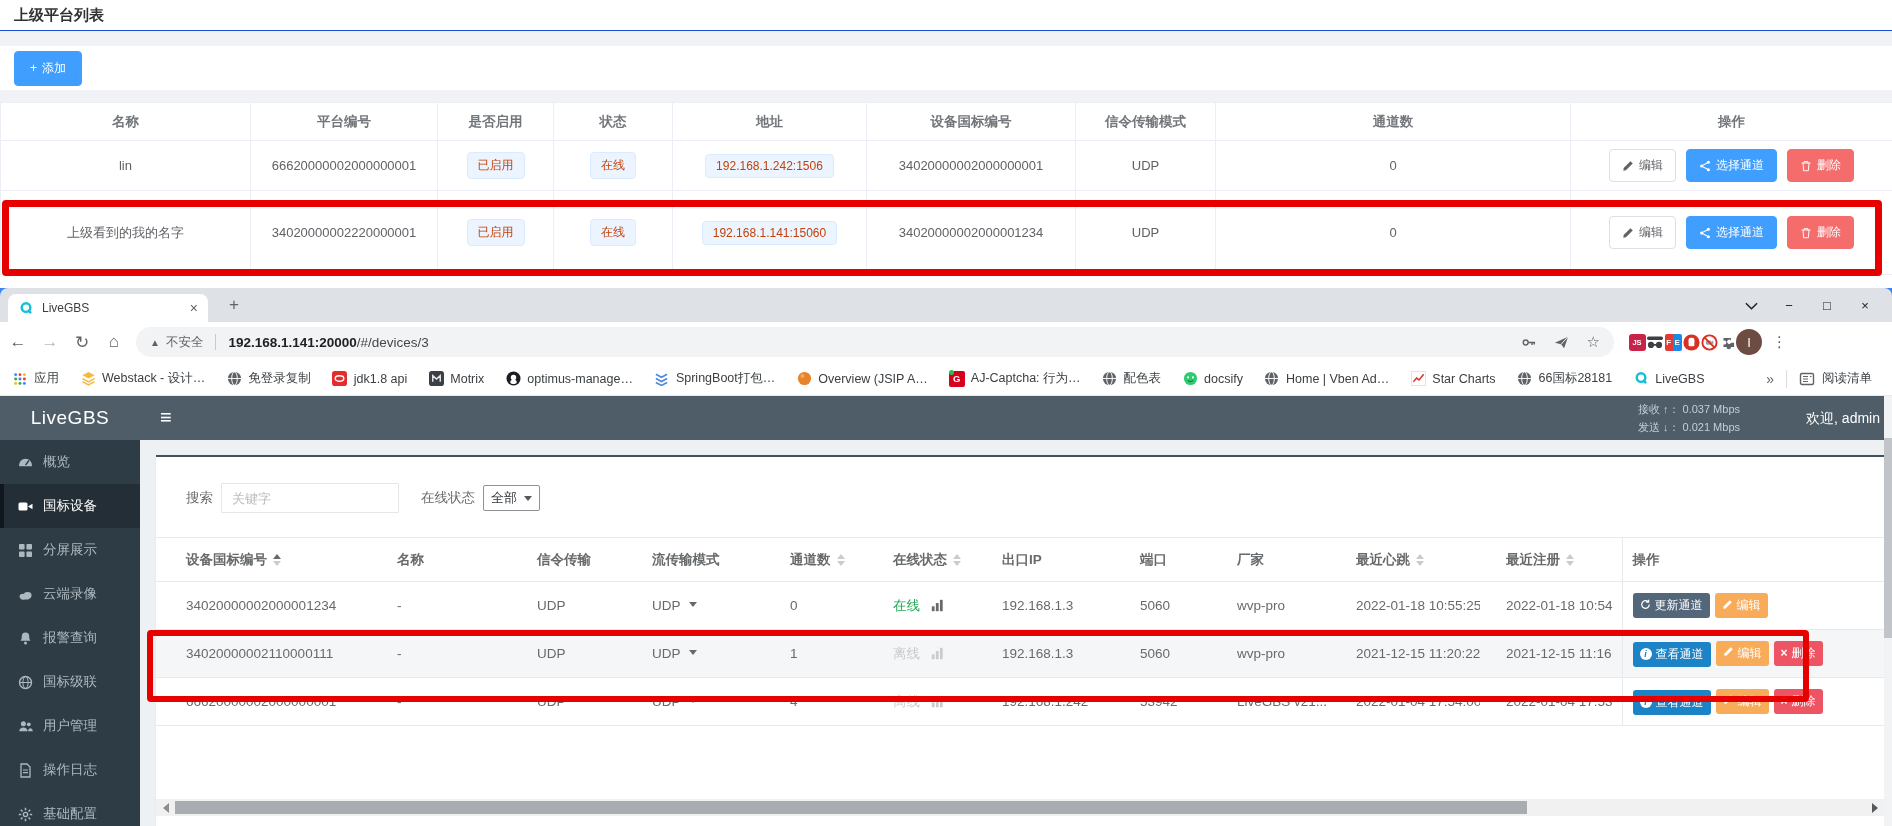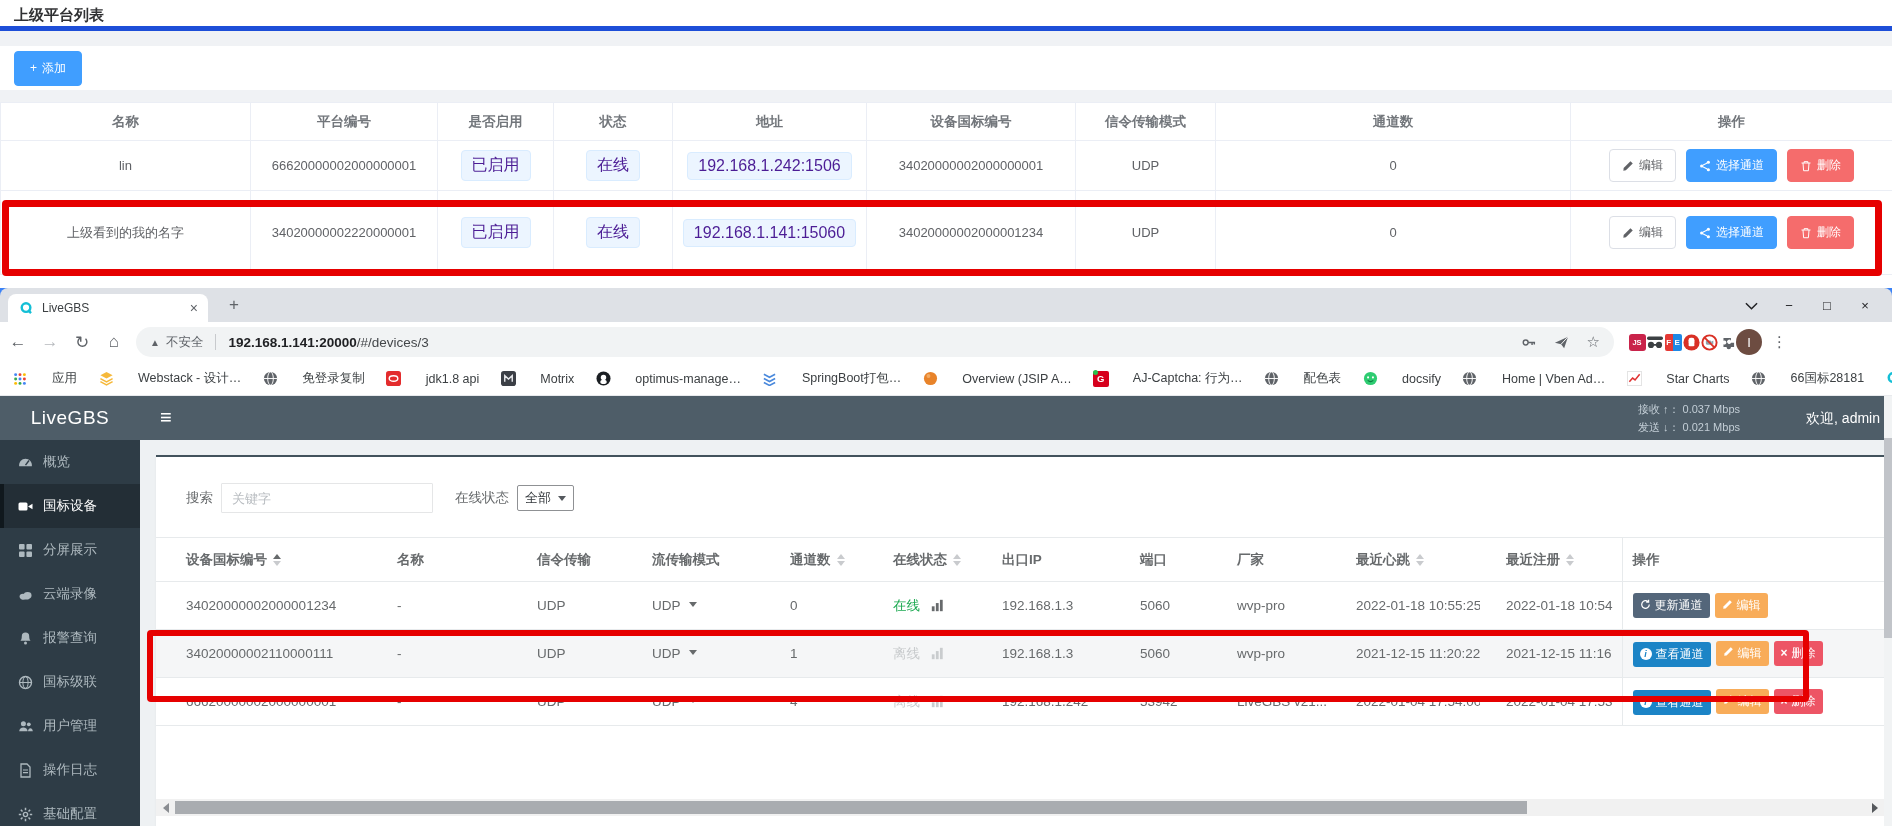--- a/index.html
+++ b/index.html
@@ -5,34 +5,34 @@
   * { margin:0; padding:0; box-sizing:border-box; }
   body { font-family:"Liberation Sans","DejaVu Sans",sans-serif; background:#fff; }
   .stage { position:relative; width:1892px; height:826px; overflow:hidden; background:#fff; }
 
   
   .top-frag { position:absolute; left:0; top:0; width:1892px; height:288px; background:#fff; }
   .gray-band { position:absolute; left:0; width:100%; background:#f0f2f5; }
   .band1 { top:31px; height:15px; }
   .band2 { top:90px; height:12px; }
   .tp-titlebar { position:absolute; top:0; left:0; width:100%; height:31px; background:#fff;
-    border-bottom:5px solid #1d4ed8; line-height:30px; padding-left:14px;
+    border-bottom:1px solid #1d4ed8; line-height:30px; padding-left:14px;
     font-size:15px; font-weight:700; color:#303133; }
   .tp-toolbar { position:absolute; top:46px; left:0; width:100%; height:44px; background:#fff;
     display:flex; align-items:center; padding-left:14px; }
   .btn-add { display:inline-flex; align-items:center; gap:5px; background:#409eff; color:#fff;
     border:1px solid #409eff; border-radius:4px; font-size:12px; padding:8px 15px; cursor:pointer; }
   .tp-tablewrap { position:absolute; top:102px; left:0; width:100%; background:#fff; }
   table.tp { width:100%; border-collapse:collapse; table-layout:fixed; font-size:13px; color:#606266; }
   table.tp th, table.tp td { border:1px solid #ebeef5; text-align:center; font-weight:400; }
   table.tp th { height:38px; color:#72767b; font-weight:700; font-size:13.5px; }
   table.tp tr.r1 td { height:50px; }
   table.tp tr.r2 td { height:84px; }
-  .tag { display:inline-block; background:#ecf5ff; border:1px solid #d9ecff; color:#4c1d95;
-    border-radius:4px; padding:4px 10px; font-size:16px; }
+  .tag { display:inline-block; background:#ecf5ff; border:1px solid #d9ecff; color:#c2410c;
+    border-radius:4px; padding:4px 10px; font-size:12px; }
   .tp-btn { display:inline-flex; align-items:center; gap:5px; border-radius:4px; font-size:12px;
     padding:7px 12px; margin:0 5px; cursor:pointer; vertical-align:middle; }
   .tp-btn svg { display:block; }
   .btn-plain { background:#fff; border:1px solid #dcdfe6; color:#606266; }
   .btn-primary { background:#409eff; border:1px solid #409eff; color:#fff; }
   .btn-danger { background:#f56c6c; border:1px solid #f56c6c; color:#fff; }
 
   .red-box { position:absolute; border:7px solid #e60000; border-radius:4px; z-index:60; pointer-events:none; }
   .red1 { left:2px; top:200px; width:1880px; height:76px; }
   .red2 { left:147px; top:630px; width:1662px; height:72px; border-width:6px; }
@@ -70,21 +70,21 @@
   .fv-fe { width:17px; height:17px; border-radius:2px; overflow:hidden; display:flex; }
   .fv-fe span { width:50%; height:100%; color:#fff; font-size:8px; font-weight:700;
     display:flex; align-items:center; justify-content:center; }
   .fv-fe .f { background:#e53935; } .fv-fe .e { background:#1e88e5; }
   .avatar { width:26px; height:26px; border-radius:50%; background:#6d4c41; color:#fff; font-size:13px;
     display:flex; align-items:center; justify-content:center; cursor:pointer; }
   .menudots { font-size:15px; color:#5f6368; margin-left:4px; padding:0 6px; cursor:pointer; }
 
   .bmrow { position:absolute; top:74px; left:0; width:100%; height:34px; background:#fff;
     border-bottom:1px solid #e8eaed; display:flex; align-items:center; padding:0 12px; }
-  .bm { display:flex; align-items:center; gap:24px; margin-right:21px; font-size:12.5px; color:#3c4043;
+  .bm { display:flex; align-items:center; gap:6px; margin-right:21px; font-size:12.5px; color:#3c4043;
     white-space:nowrap; cursor:pointer; }
   .fv { width:16px; height:16px; flex:0 0 16px; display:flex; align-items:center; justify-content:center; position:relative; }
   .fv svg { display:block; }
   .fv-aj { border-radius:2px; background:#d6001c; color:#fff; font-size:9.5px; font-weight:700; }
   .fv-aj .gdot { position:absolute; left:0; top:-1px; width:5px; height:5px; border-radius:50%; background:#27c24c; }
   .bm-overflow { margin-left:auto; font-size:14px; color:#5f6368; cursor:pointer; }
   .bm-div { width:1px; height:18px; background:#dadce0; margin:0 12px; }
   .reading { display:flex; align-items:center; gap:7px; font-size:12.5px; color:#3c4043; margin-right:8px; cursor:pointer; }
 
   
@@ -103,21 +103,21 @@
     color:#aeb9bf; font-size:13.5px; cursor:pointer; }
   .sitem svg { flex:0 0 15px; }
   .sitem.active { background:#232e36; color:#fff; border-left:4px solid #10181d; padding-left:14px; }
 
   .mainarea { position:absolute; left:140px; top:44px; width:1752px; height:386px; background:#eef1f3; overflow:hidden; }
   .card { position:absolute; left:16px; top:15px; width:1728px; height:380px; background:#fff;
     border-top:2px solid #42525c; box-shadow:0 1px 2px rgba(0,0,0,.06); }
   .pagetitle { margin-top:38px; text-align:center; font-size:17px; color:#676a6c; }
   .filters { margin-top:26px; margin-left:30px; display:flex; align-items:center; font-size:13.5px; color:#676a6c; }
   .filters label { margin-right:8px; }
-  .search-input { width:212px; height:30px; border:1px solid #e5e6e7; border-radius:1px; padding:0 10px;
+  .search-input { width:178px; height:30px; border:1px solid #e5e6e7; border-radius:1px; padding:0 10px;
     font-size:13px; color:#676a6c; font-family:inherit; }
   .search-input::placeholder { color:#b8bcc0; }
   .lbl-status { margin-left:22px; }
   .select { display:inline-flex; align-items:center; gap:7px; border:1px solid #8f9194; border-radius:2px;
     height:26px; padding:0 7px; font-size:13px; color:#33383c; cursor:pointer; background:#fff; }
   .caret { width:0; height:0; border:4px solid transparent; border-top:5px solid #55595e; margin-top:5px; }
 
   .tablewrap { margin-top:24px; position:relative; }
   table.dev { width:100%; border-collapse:collapse; table-layout:fixed; font-size:13.5px; color:#676a6c; }
   table.dev th, table.dev td { padding-left:26px; text-align:left; overflow:hidden; white-space:nowrap; }

